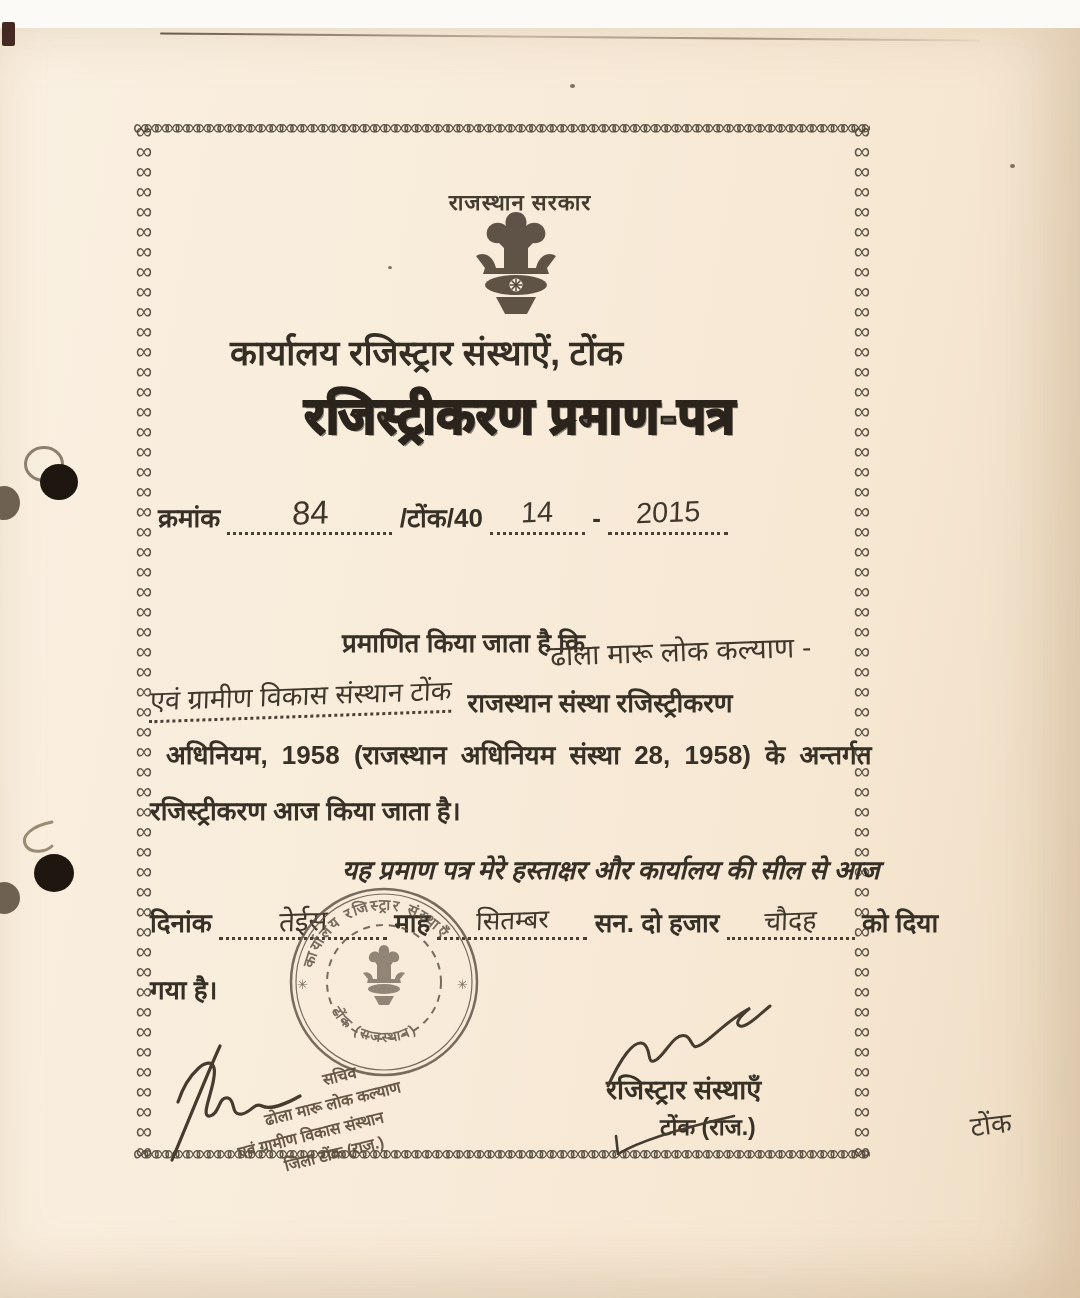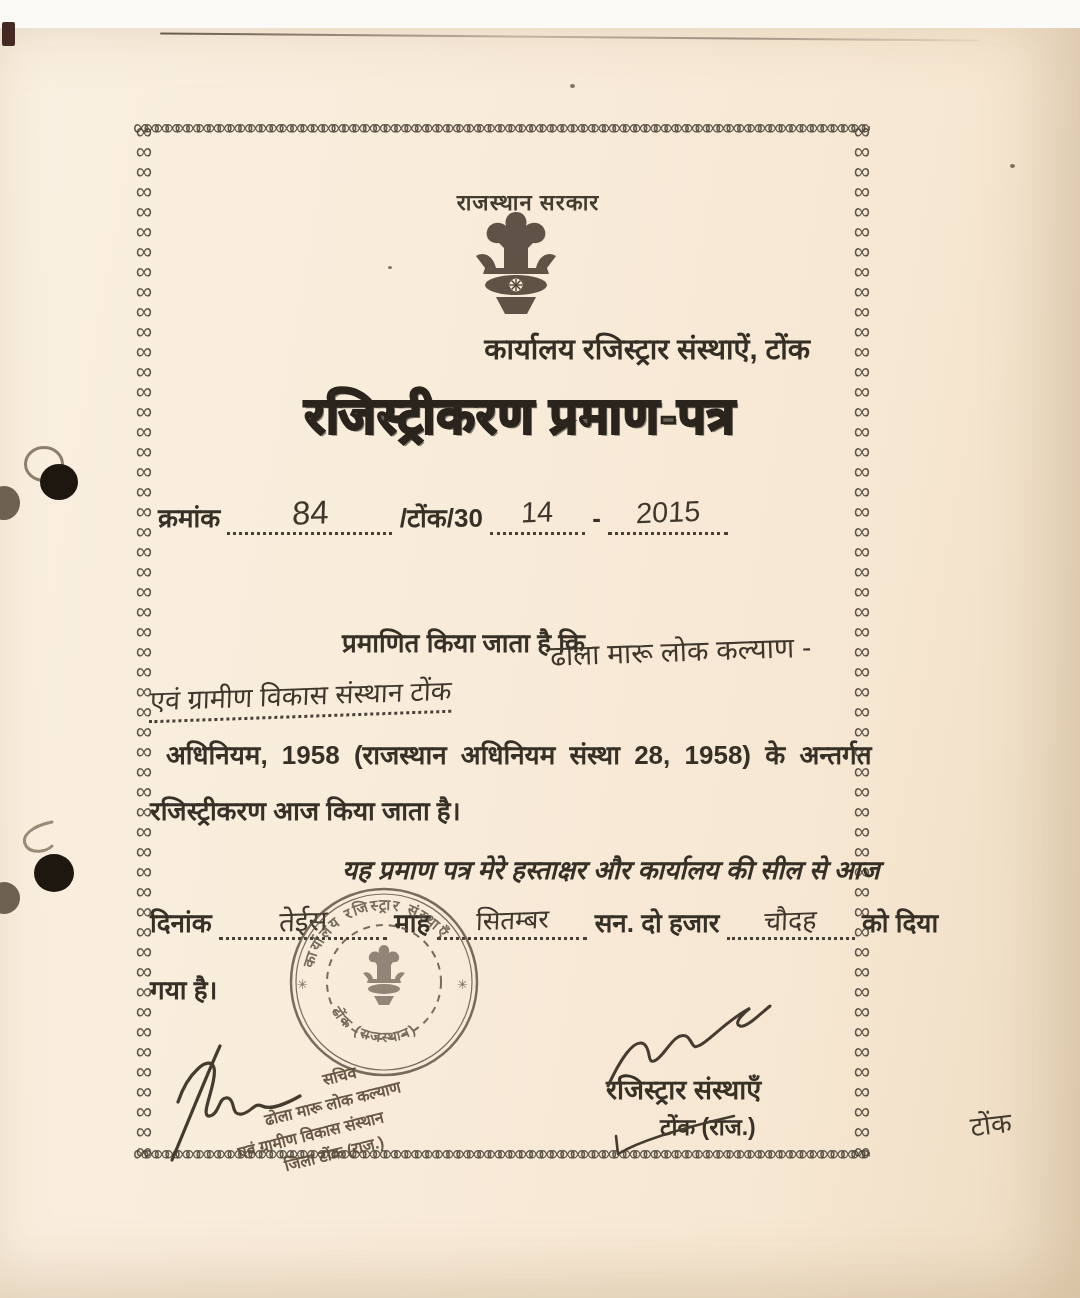--- a/index.html
+++ b/index.html
@@ -26,22 +26,22 @@
   
   .ring{border-radius:50%;border:3px solid #8d7f6d;background:transparent;}
   .dot{border-radius:50%;background:radial-gradient(circle at 35% 35%, #322а22 0%, #1c150e 70%);background-color:#1e1710;}
   .blob{border-radius:50%;background:#6e6151;}
   
   .frame{left:133px;top:118px;width:737px;height:1047px;}
   .chain{color:#4a4236;opacity:.88;overflow:hidden;line-height:1;user-select:none;}
   .chain-h{left:0;width:737px;height:24px;font-size:23px;letter-spacing:-6px;white-space:nowrap;}
   .chain-v{top:0;width:24px;height:1047px;font-size:23px;letter-spacing:-6px;writing-mode:vertical-rl;white-space:nowrap;}
   
-  .gov{left:308px;top:186px;width:440px;text-align:center;font-size:22px;font-weight:bold;color:#453c30;letter-spacing:1px;}
-  .office{left:230px;top:328px;width:580px;text-align:right;font-size:29px;font-weight:bold;color:#352e24;}
+  .gov{left:300px;top:186px;width:440px;text-align:center;font-size:22px;font-weight:bold;color:#453c30;letter-spacing:1px;}
+  .office{left:230px;top:328px;width:580px;text-align:left;font-size:35px;font-weight:bold;color:#352e24;}
   .cert-title{
     left:180px;top:380px;width:680px;text-align:center;
     font-size:50px;font-weight:900;color:#6d6356;
     -webkit-text-stroke:2.5px #2a241d;
     text-shadow:2px 2px 0 rgba(42,36,29,.55);
     letter-spacing:1px;
   }
   .line{font-size:26px;font-weight:bold;color:#3730260;color:#373026;white-space:nowrap;}
   .blank{display:inline-block;border-bottom:3px dotted #4a4136;text-align:center;vertical-align:bottom;height:34px;}
   .hw{font-weight:400;color:#3f372c;display:inline-block;transform:rotate(-2deg) skewX(-4deg);position:relative;top:-2px;}
@@ -125,32 +125,33 @@
   </g>
 </svg>
 
 <div class="abs office">कार्यालय रजिस्ट्रार संस्थाऐं, टोंक</div>
 <div class="abs cert-title">रजिस्ट्रीकरण प्रमाण-पत्र</div>
 
 
 <div class="abs line serial-row">
   <span>क्रमांक</span>
   <span class="blank" style="width:165px;"><span class="hw hw-big">84</span></span>
-  <span>/टोंक/30</span>
+  <span>/टोंक/40</span>
   <span class="blank" style="width:95px;"><span class="hw" style="font-size:29px;">14</span></span>
   <span>-</span>
   <span class="blank" style="width:120px;"><span class="hw" style="font-size:29px;">2015</span></span>
 </div>
 
 
 <div class="abs line lead">प्रमाणित किया जाता है कि</div>
 <div class="abs hw hw-society1">ढोला मारू लोक कल्याण -</div>
 
 <div class="abs row2">
   <span class="hw hw-underline">एवं ग्रामीण विकास संस्थान टोंक</span>
+  <span class="line">राजस्थान संस्था रजिस्ट्रीकरण</span>
 </div>
 <div class="abs line body3">अधिनियम, 1958 (राजस्थान अधिनियम संस्था 28, 1958) के अन्तर्गत</div>
 <div class="abs line body4">रजिस्ट्रीकरण आज किया जाता है।</div>
 
 
 <div class="abs line p2a">यह प्रमाण पत्र मेरे हस्ताक्षर और कार्यालय की सील से आज</div>
 
 <div class="abs line date-row">
   <span>दिनांक</span>
   <span class="blank" style="width:168px;"><span class="hw" style="font-size:28px;">तेईस</span></span>

